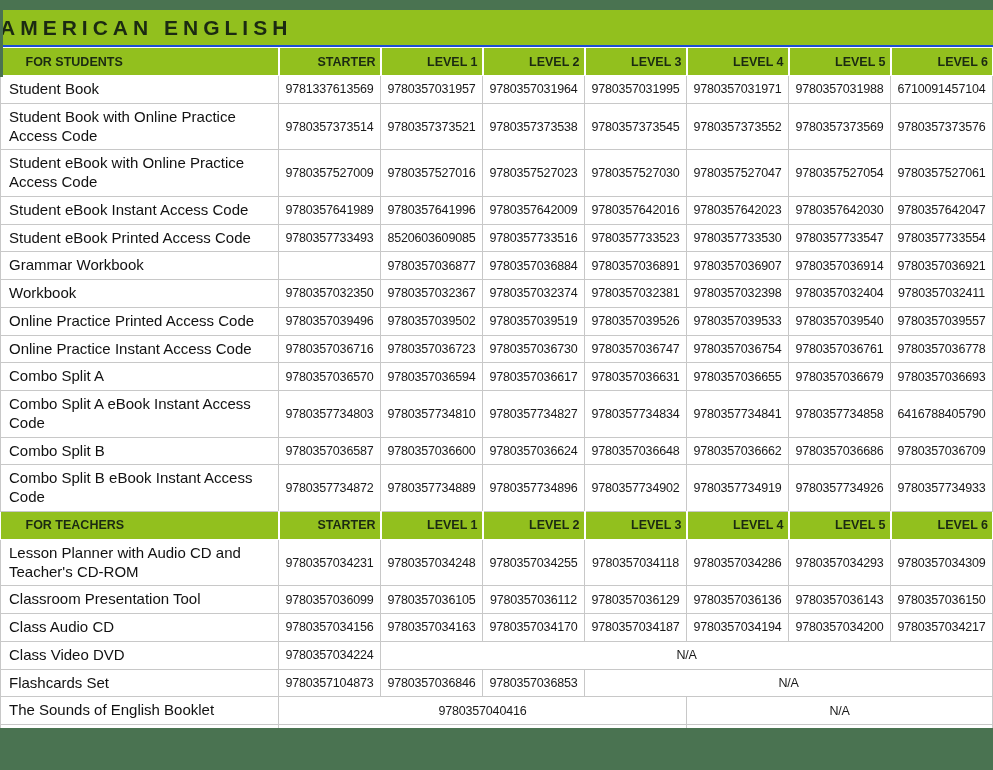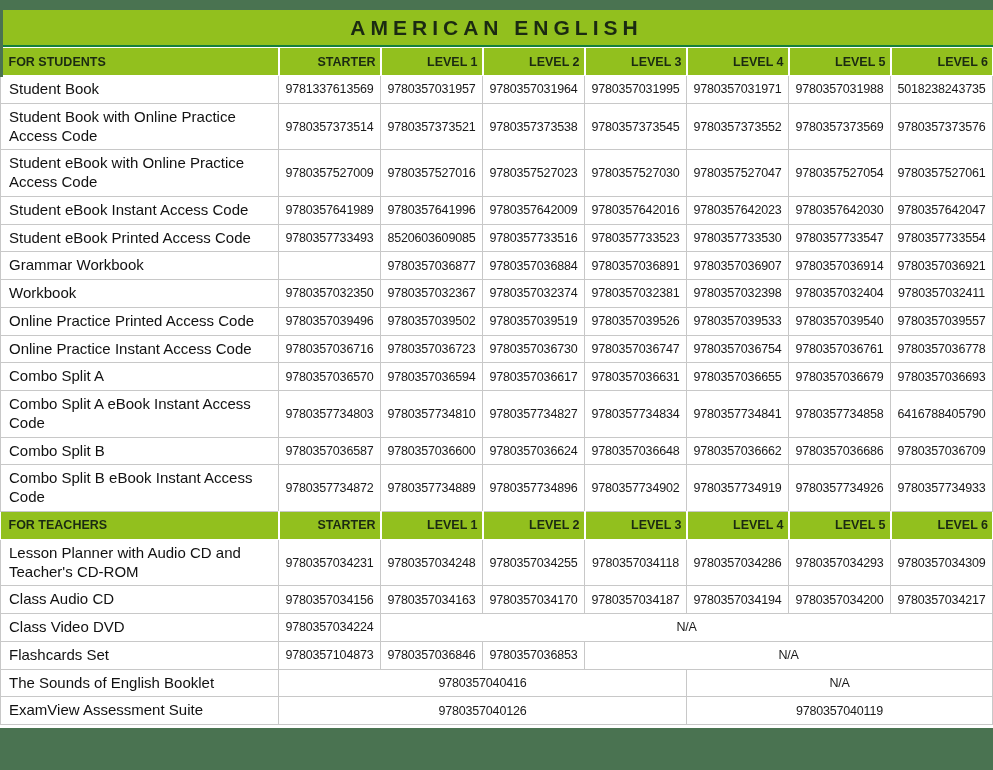--- a/index.html
+++ b/index.html
@@ -9,22 +9,22 @@
     font-family: "Liberation Sans", sans-serif;
     color: #1a1a1a;
   }
   .top-strip {
     height: 10px; width: 100%;
     background: var(--dark-green, #4A7351);
   }
   .title-bar {
     height: 37px; width: 100%;
     background: var(--green, #92C01E);
-    display: flex; align-items: center; justify-content: center;
-    border-bottom: 2px solid #15803d;
+    display: flex; align-items: center; justify-content: flex-start;
+    border-bottom: 2px solid #1d4ed8;
     box-sizing: border-box;
   }
   .title-bar .title-text {
     font-size: 21px; font-weight: bold; letter-spacing: 5px;
     color: var(--dark-text, #1B2A12);
   }
   .left-sliver {
     position: absolute; left: 0; top: 10px; width: 3px; height: 67px;
     background: var(--dark-green, #4A7351); z-index: 5;
   }
@@ -35,21 +35,21 @@
   col.c-level   { width: 102px; }
   tr.band th {
     background: var(--green, #92C01E);
     color: var(--dark-text, #1B2A12);
     font-size: 12.5px; font-weight: bold;
     height: 28px; padding: 2px 4px;
     border: 1px solid #ffffff; border-left-width: 2px;
     text-align: right; box-sizing: border-box;
   }
   tr.band th.band-label {
-    text-align: left; padding-left: 8px; border-left-width: 0;
+    text-align: left; padding-left: 25px; border-left-width: 0;
   }
   td.product {
     font-size: 15px; text-align: left; padding: 4px 6px 4px 8px;
     border: 1px solid #c8c8c8; height: 27px; box-sizing: border-box;
     color: #111111; line-height: 1.25;
   }
   td.isbn {
     font-size: 12.5px; text-align: center; padding: 4px 2px;
     border: 1px solid #c8c8c8; height: 27px; box-sizing: border-box;
     color: #1a1a1a; letter-spacing: -0.2px; white-space: nowrap;
@@ -92,21 +92,21 @@
           <th>LEVEL 6</th>
         </tr>
         <tr>
           <td class="product">Student Book</td>
           <td class="isbn">9781337613569</td>
           <td class="isbn">9780357031957</td>
           <td class="isbn">9780357031964</td>
           <td class="isbn">9780357031995</td>
           <td class="isbn">9780357031971</td>
           <td class="isbn">9780357031988</td>
-          <td class="isbn">5018238243735</td>
+          <td class="isbn">6710091457104</td>
         </tr>
         <tr>
           <td class="product">Student Book with Online Practice Access Code</td>
           <td class="isbn">9780357373514</td>
           <td class="isbn">9780357373521</td>
           <td class="isbn">9780357373538</td>
           <td class="isbn">9780357373545</td>
           <td class="isbn">9780357373552</td>
           <td class="isbn">9780357373569</td>
           <td class="isbn">9780357373576</td>
@@ -235,20 +235,30 @@
           <td class="product">Lesson Planner with Audio CD and Teacher's CD-ROM</td>
           <td class="isbn">9780357034231</td>
           <td class="isbn">9780357034248</td>
           <td class="isbn">9780357034255</td>
           <td class="isbn">9780357034118</td>
           <td class="isbn">9780357034286</td>
           <td class="isbn">9780357034293</td>
           <td class="isbn">9780357034309</td>
         </tr>
         <tr>
+          <td class="product">Classroom Presentation Tool</td>
+          <td class="isbn">9780357036099</td>
+          <td class="isbn">9780357036105</td>
+          <td class="isbn">9780357036112</td>
+          <td class="isbn">9780357036129</td>
+          <td class="isbn">9780357036136</td>
+          <td class="isbn">9780357036143</td>
+          <td class="isbn">9780357036150</td>
+        </tr>
+        <tr>
           <td class="product">Class Audio CD</td>
           <td class="isbn">9780357034156</td>
           <td class="isbn">9780357034163</td>
           <td class="isbn">9780357034170</td>
           <td class="isbn">9780357034187</td>
           <td class="isbn">9780357034194</td>
           <td class="isbn">9780357034200</td>
           <td class="isbn">9780357034217</td>
         </tr>
         <tr>

